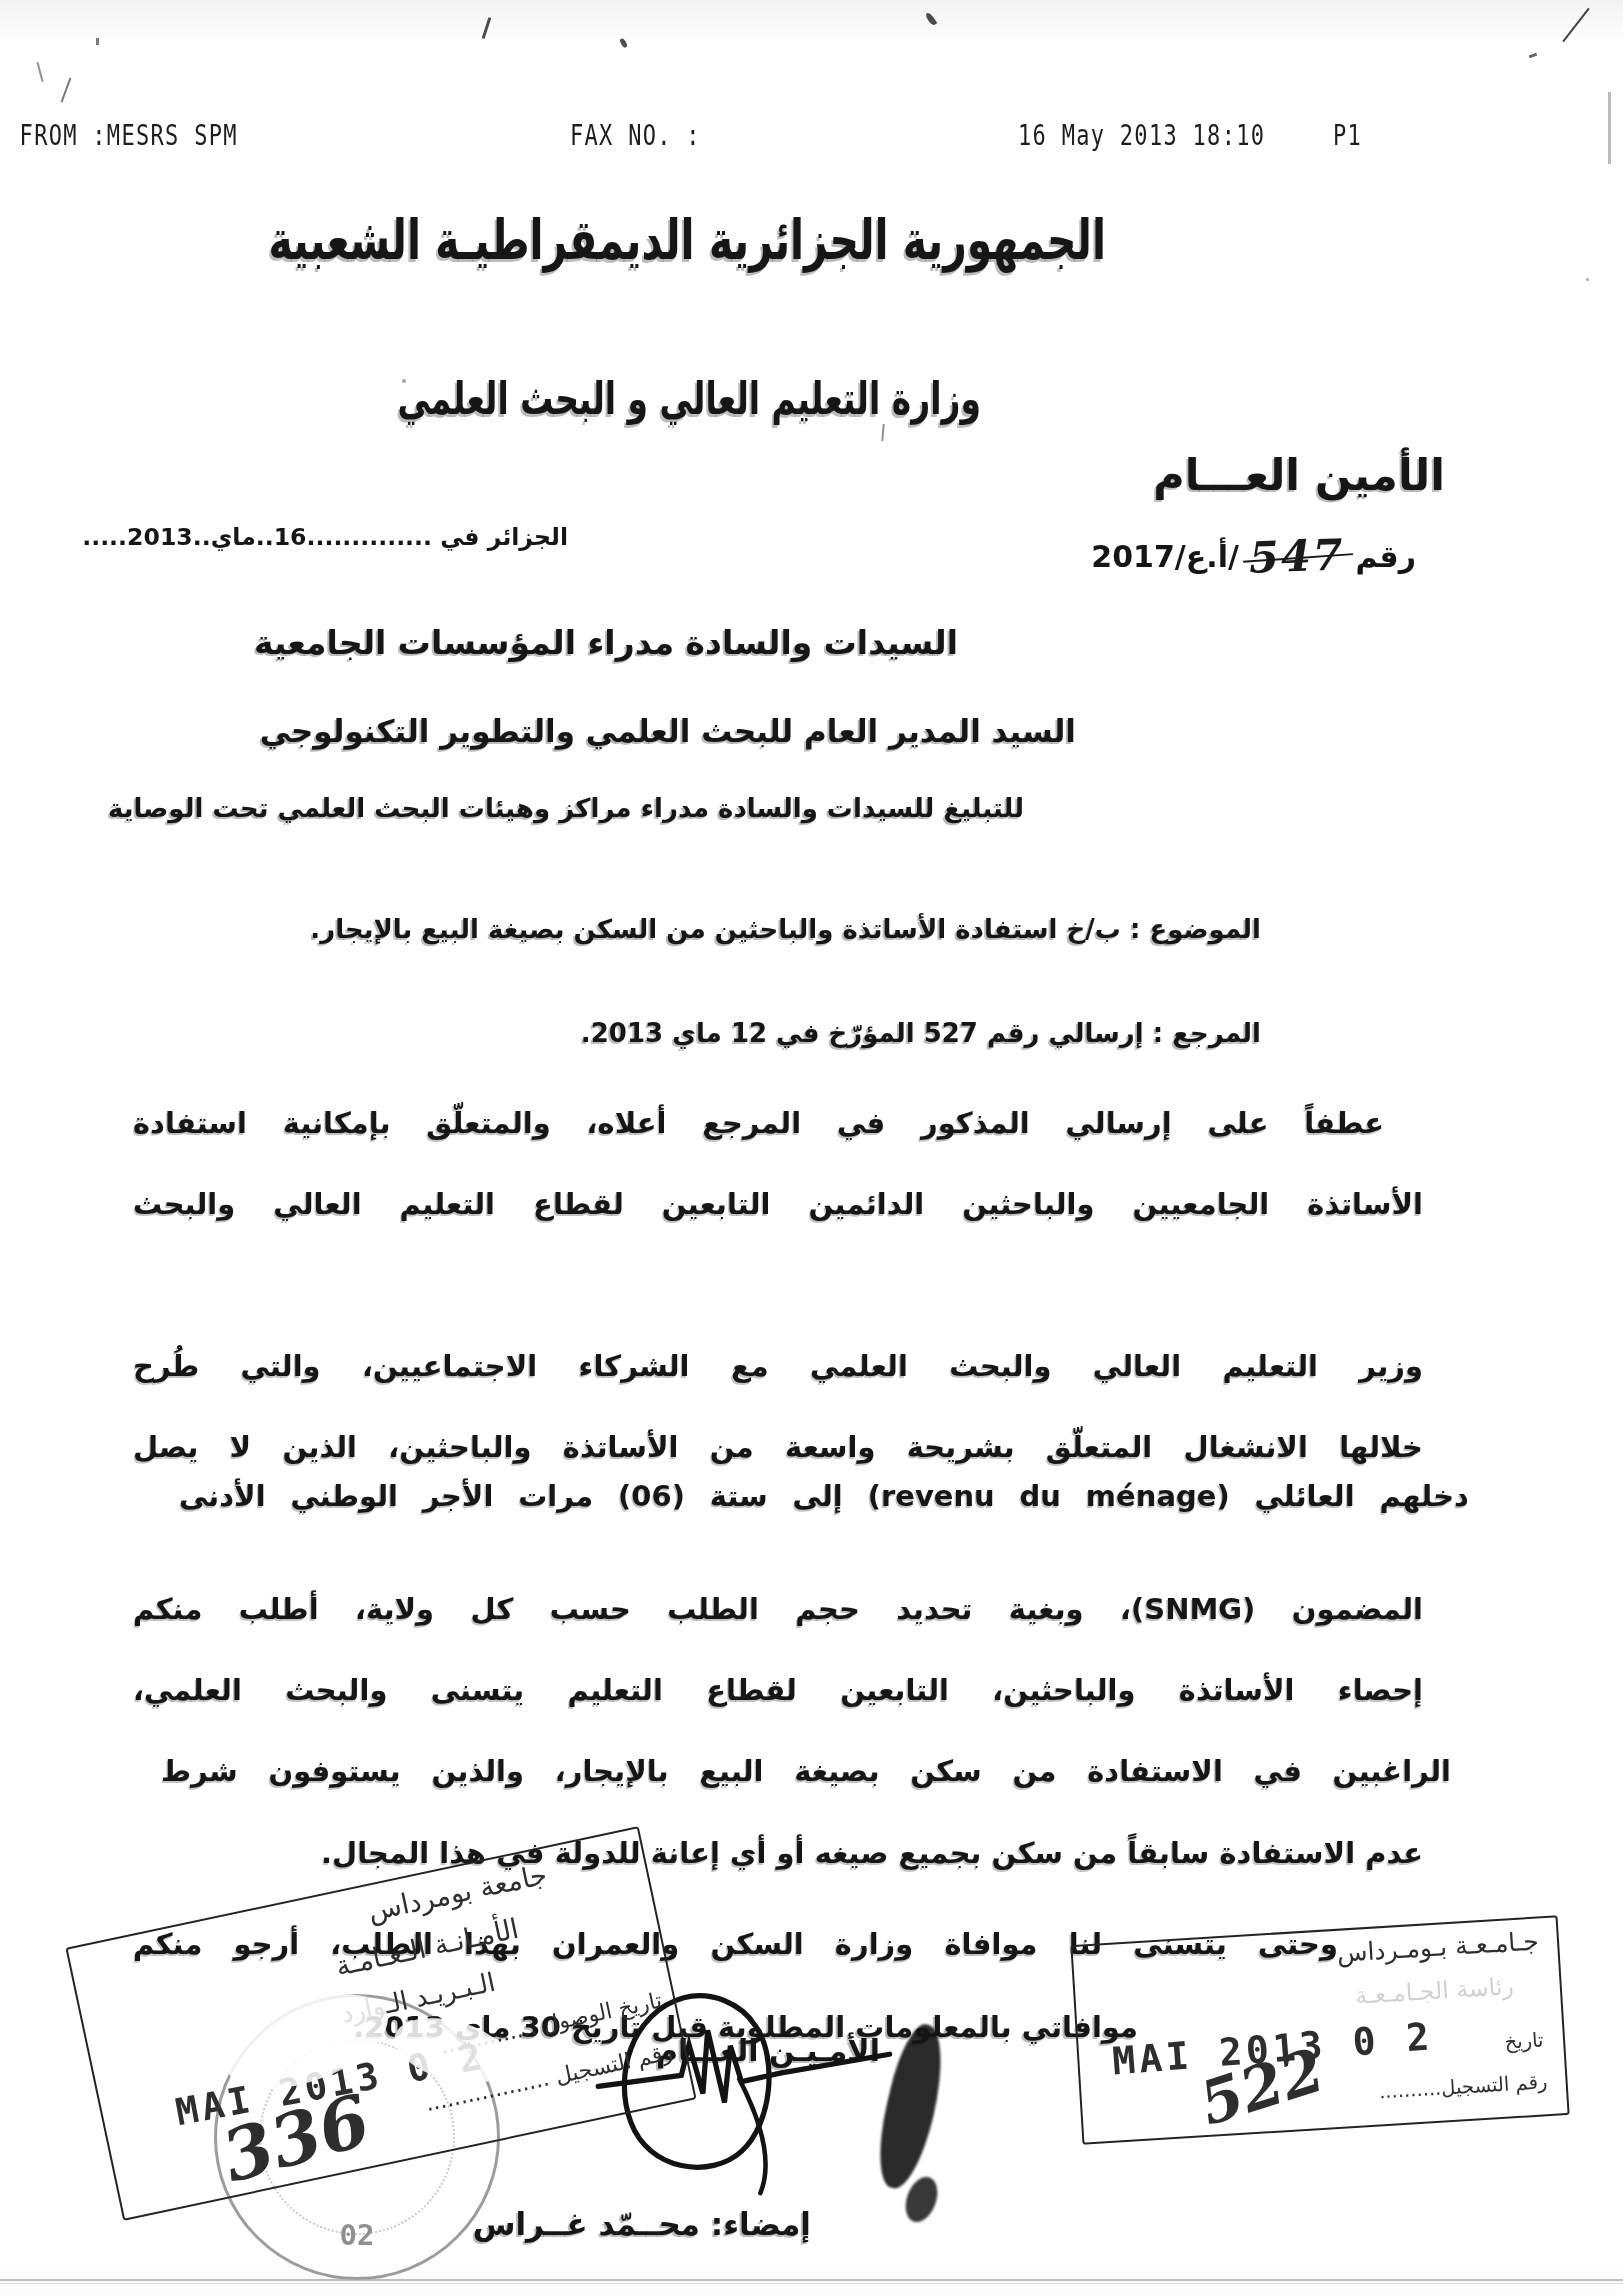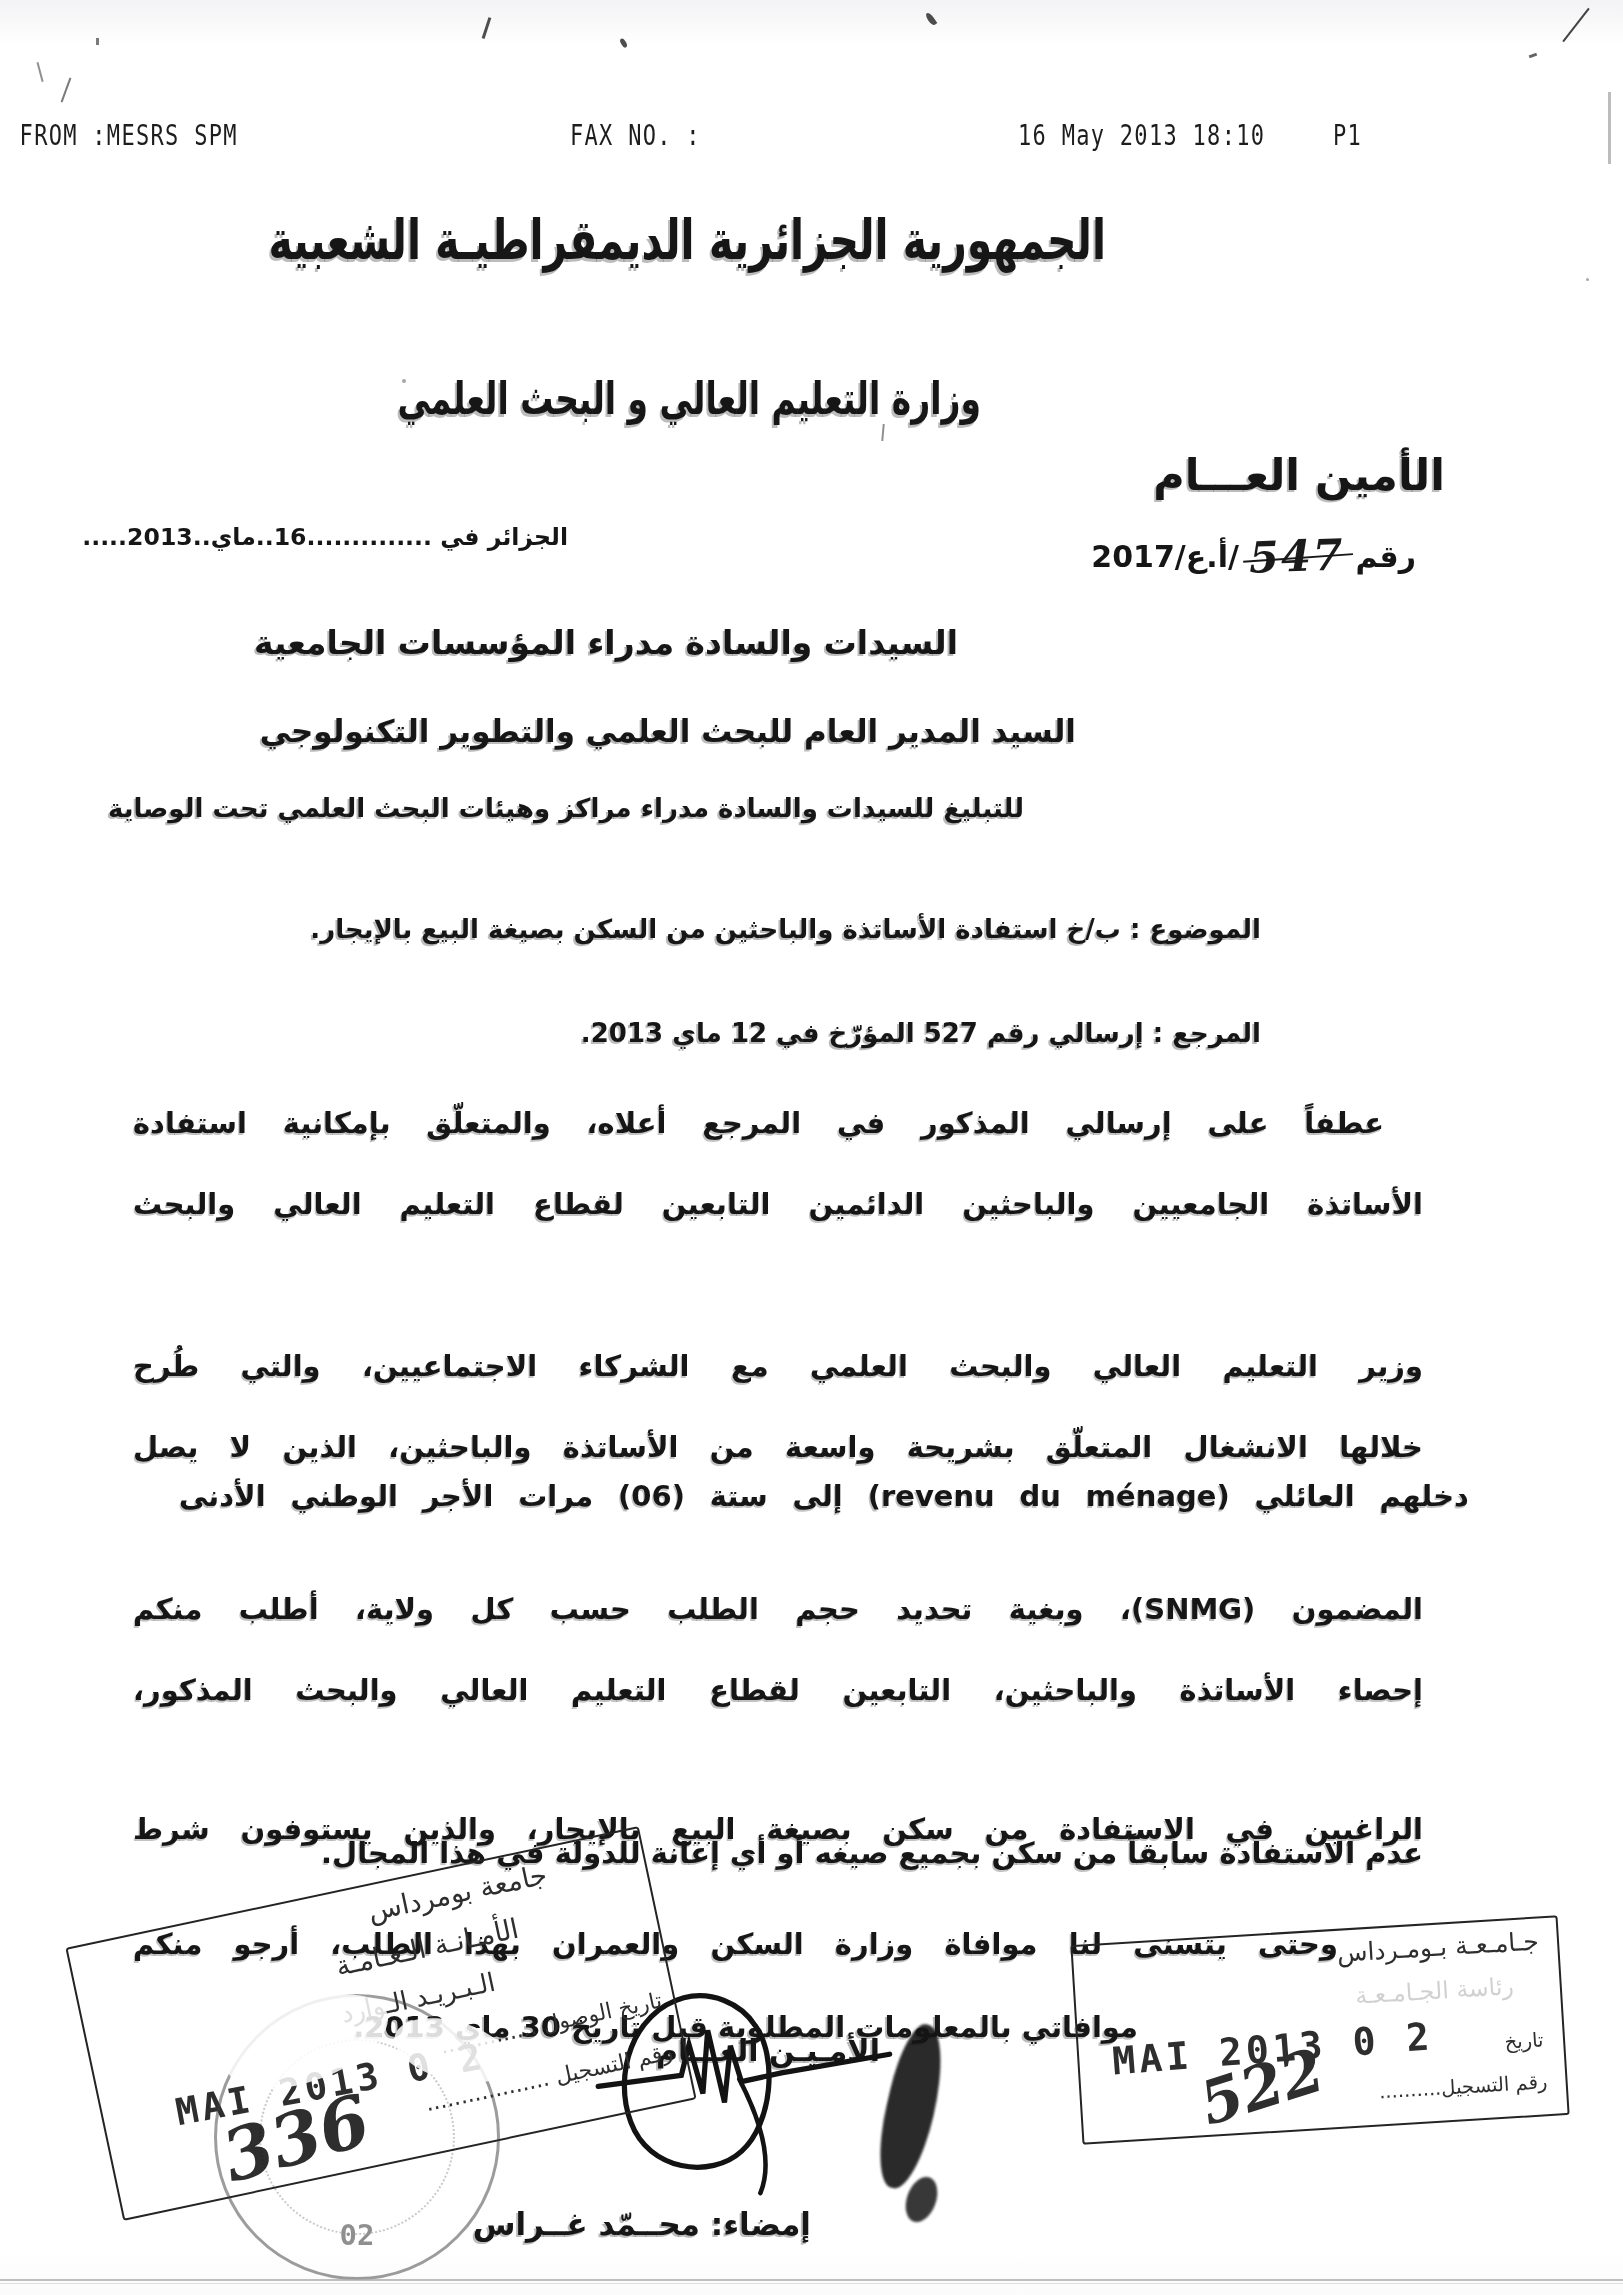--- a/index.html
+++ b/index.html
@@ -57,22 +57,22 @@
 
   <div class="t rtl ink" style="right:362px;top:914px;font-size:26px;">الموضوع : ب/خ استفادة الأساتذة والباحثين من السكن بصيغة البيع بالإيجار.</div>
   <div class="t rtl ink" style="right:362px;top:1018px;font-size:26px;">المرجع : إرسالي رقم 527 المؤرّخ في 12 ماي 2013.</div>
 
   <div class="t bodyline" style="top:1106px;padding-right:39px;width:1251px;">عطفاً على إرسالي المذكور في المرجع أعلاه، والمتعلّق بإمكانية استفادة</div>
   <div class="t bodyline" style="top:1187px;">الأساتذة الجامعيين والباحثين الدائمين التابعين لقطاع التعليم العالي والبحث</div>
   <div class="t bodyline" style="top:1349px;">وزير التعليم العالي والبحث العلمي مع الشركاء الاجتماعيين، والتي طُرح</div>
   <div class="t bodyline" style="top:1430px;">خلالها الانشغال المتعلّق بشريحة واسعة من الأساتذة والباحثين، الذين لا يصل</div>
   <div class="t bodyline" style="top:1479px;margin-left:46px;">دخلهم العائلي (revenu du ménage) إلى ستة (06) مرات الأجر الوطني الأدنى</div>
   <div class="t bodyline" style="top:1592px;">المضمون (SNMG)، وبغية تحديد حجم الطلب حسب كل ولاية، أطلب منكم</div>
-  <div class="t bodyline" style="top:1673px;">إحصاء الأساتذة والباحثين، التابعين لقطاع التعليم العالي والبحث المذكور،</div>
-  <div class="t bodyline" style="top:1812px;">الراغبين في الاستفادة من سكن بصيغة البيع بالإيجار، والذين يستوفون شرط</div>
+  <div class="t bodyline" style="top:1673px;">إحصاء الأساتذة والباحثين، التابعين لقطاع التعليم يتسنى والبحث العلمي،</div>
+  <div class="t bodyline" style="top:1754px;margin-left:28px;">الراغبين في الاستفادة من سكن بصيغة البيع بالإيجار، والذين يستوفون شرط</div>
   <div class="t bodyline endline" style="top:1836px;">عدم الاستفادة سابقاً من سكن بجميع صيغه أو أي إعانة للدولة في هذا المجال.</div>
 
   <div class="t bodyline" style="top:1927px;padding-right:85px;width:1205px;">وحتى يتسنى لنا موافاة وزارة السكن والعمران بهذا الطلب، أرجو منكم</div>
   <div class="t rtl ink" style="right:485px;top:2010px;font-size:29px;">موافاتي بالمعلومات المطلوبة قبل تاريخ 30 ماي 2013.</div>
 
   <div class="t rtl ink" style="right:743px;top:2033px;font-size:30px;">الأمـيـن العـــام</div>
   <div class="t rtl ink" style="right:812px;top:2206px;font-size:31px;">إمضاء: محــمّد غــراس</div>
 
   <svg width="314" height="242" viewBox="0 0 480 370" style="position:absolute;left:592px;top:1966px;transform:rotate(-4deg);">
     <g fill="none" stroke="#131313" stroke-width="8" stroke-linecap="round">

